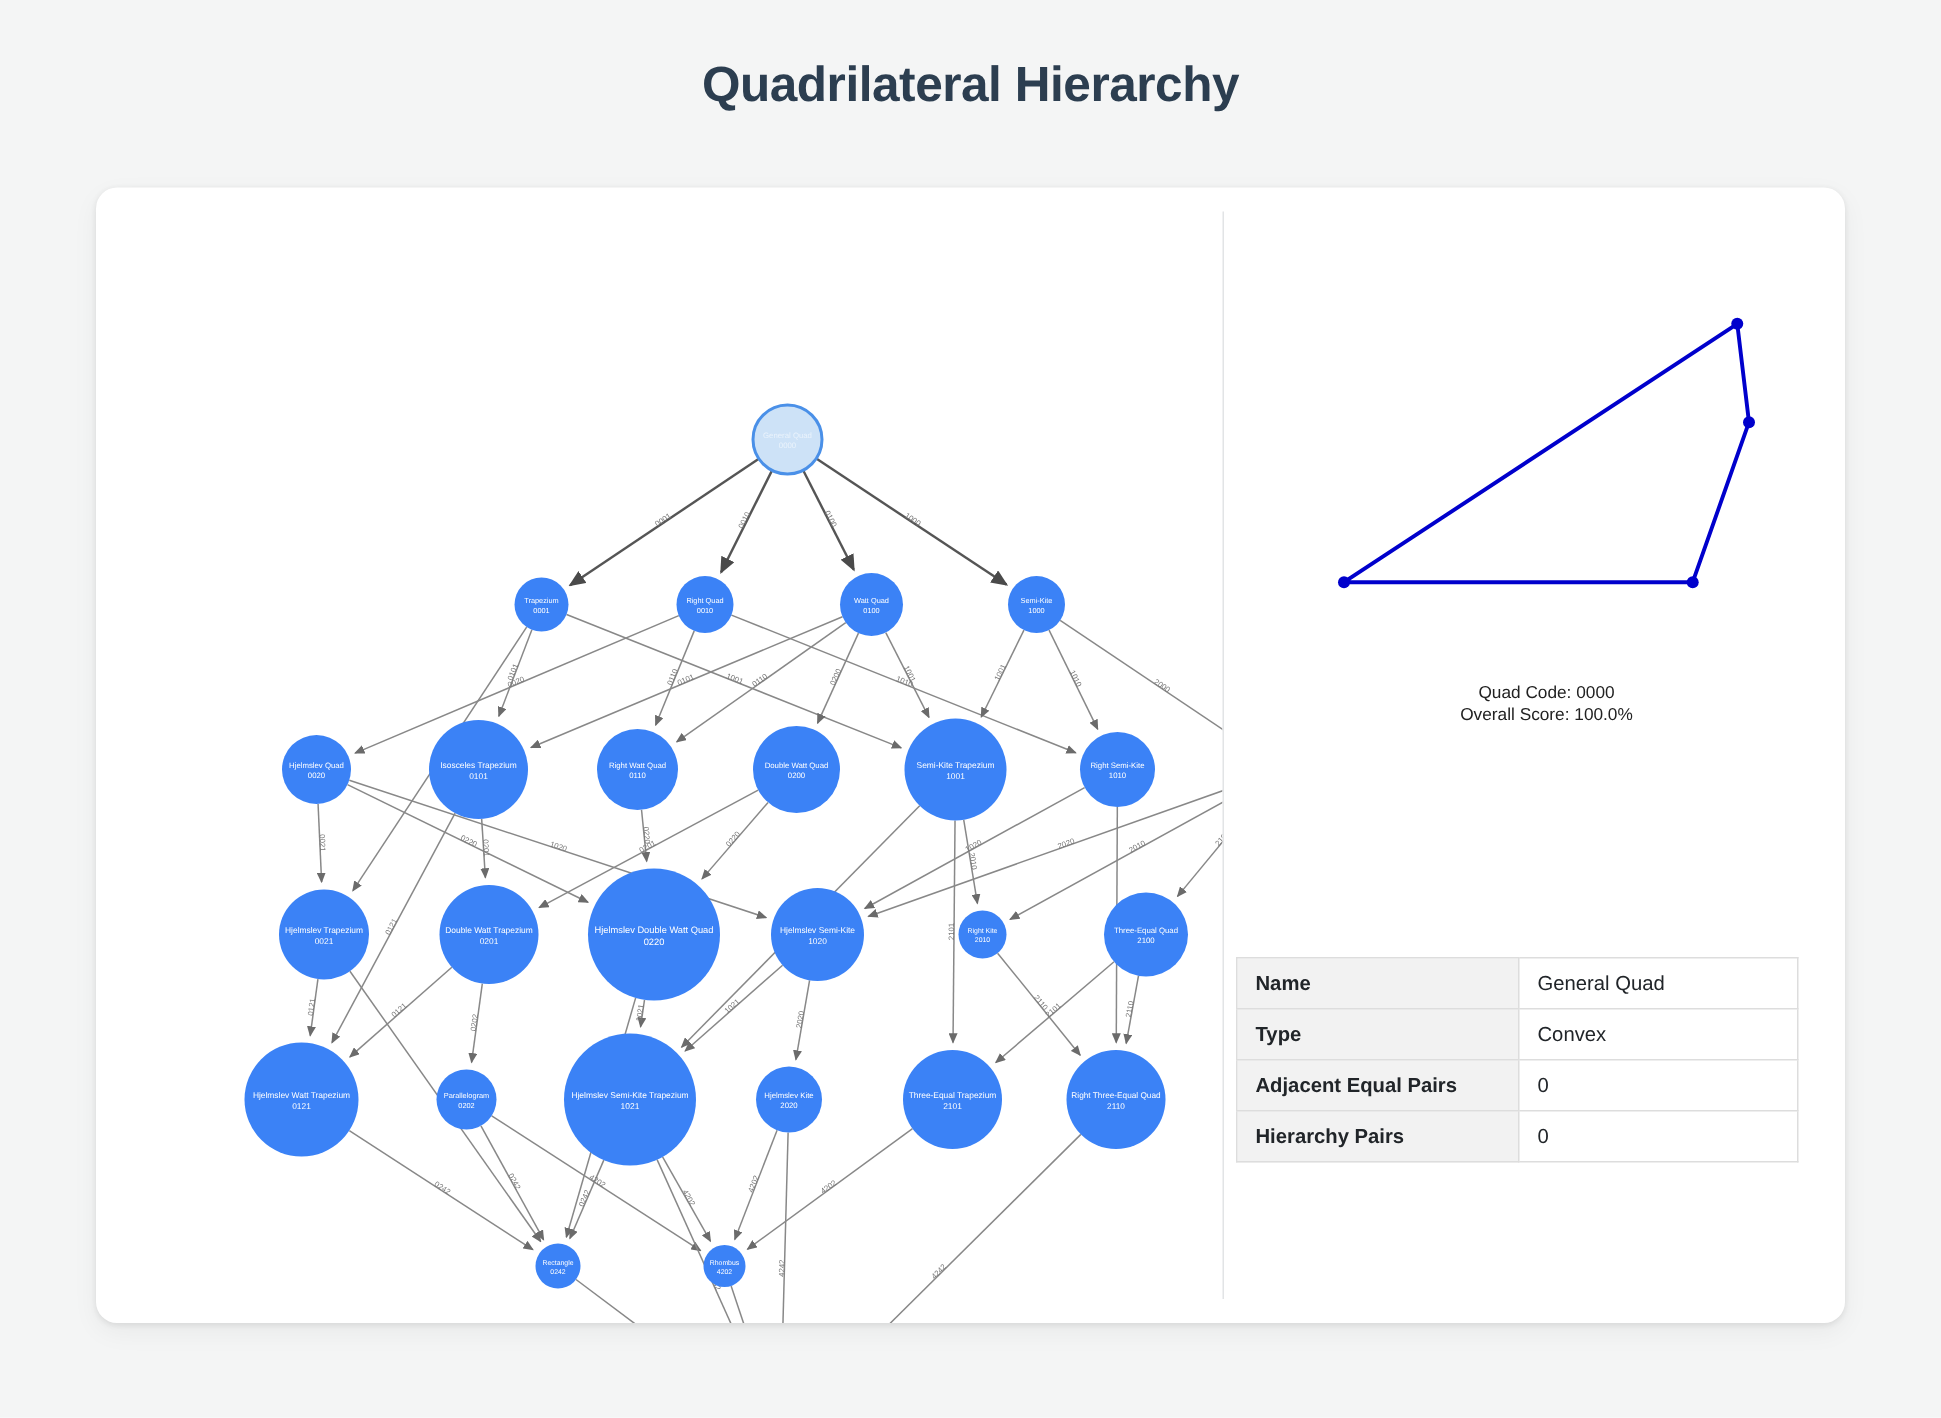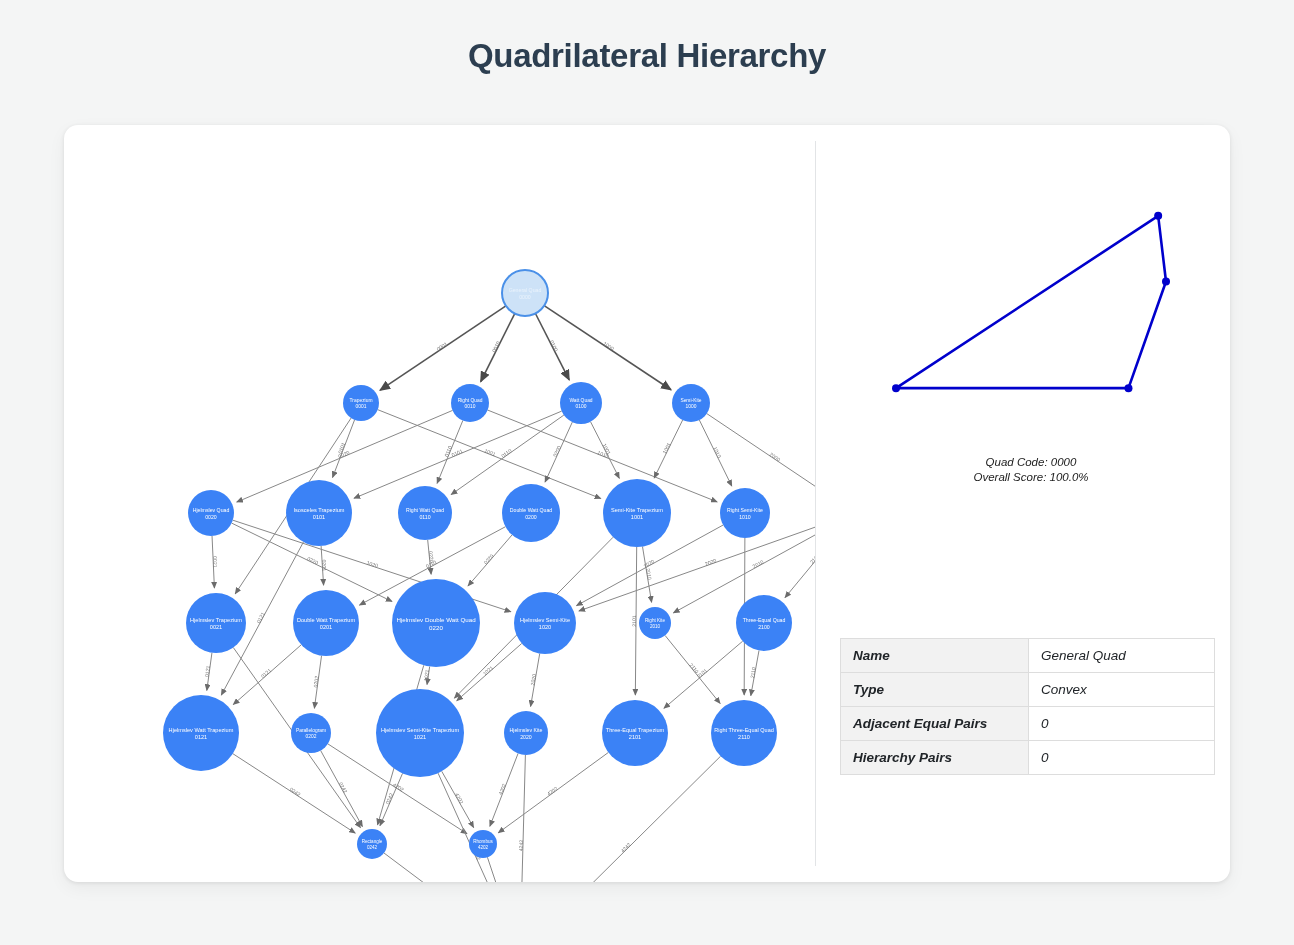--- a/index.html
+++ b/index.html
@@ -37,21 +37,20 @@
   #divider {
     width: 1px;
     background: #e2e4e6;
     margin: 16px 0;
     flex: 0 0 1px;
   }
   #detail-panel {
     position: relative;
     flex: 1 1 auto;
     height: 682px;
-    font-style: italic;
   }
   svg.graph { position: absolute; left: 0; top: 0; }
   .edge-line { stroke: #888888; stroke-width: 1; fill: none; }
   .edge-line.thick { stroke: #555555; stroke-width: 1.6; }
   .edge-label {
     font-size: 5.2px; fill: #777777;
     font-family: "Liberation Sans", sans-serif;
     text-anchor: middle;
   }
   .node-circle { fill: #3b82f6; stroke: none; }
@@ -68,21 +67,21 @@
     position: absolute;
     left: 0; top: 330px; width: 430px;
     text-align: center;
     font-size: 11.5px;
     color: #222222;
     line-height: 1.32;
     font-family: "Liberation Sans", sans-serif;
   }
   #props-table {
     position: absolute;
-    left: 24px; top: 513px;
+    left: 8px; top: 513px;
     width: 375px;
     border-collapse: collapse;
     font-size: 13.5px;
   }
   #props-table th, #props-table td {
     border: 1px solid #dddddd;
     padding: 9px 12px;
     text-align: left;
     color: #212529;
   }

